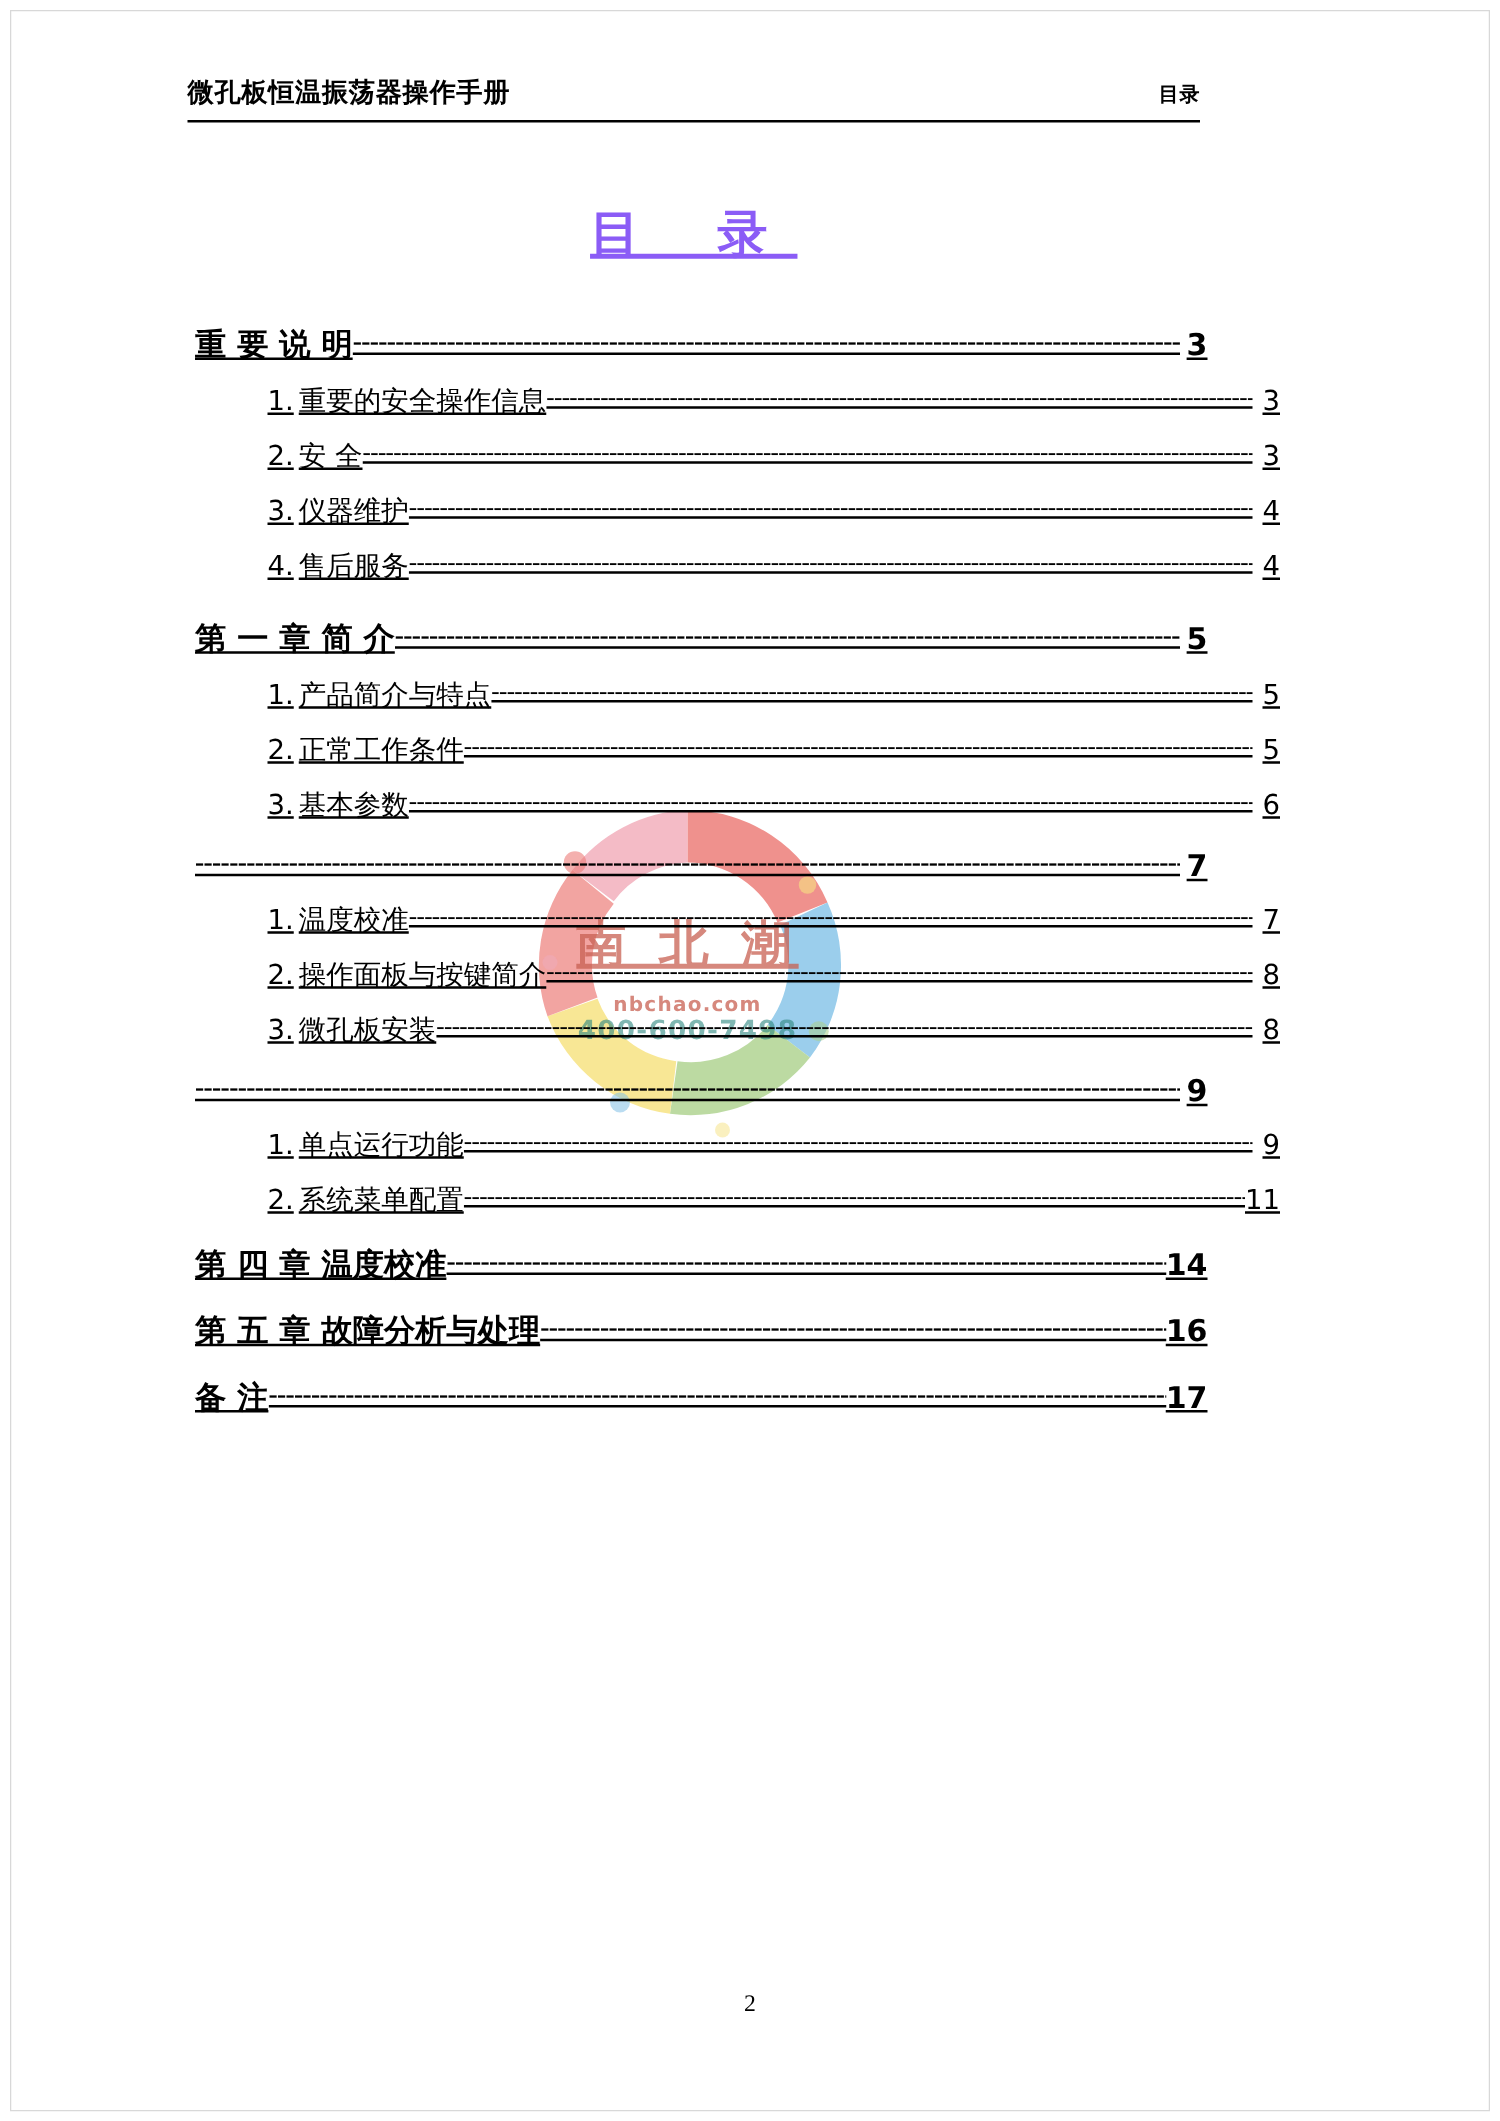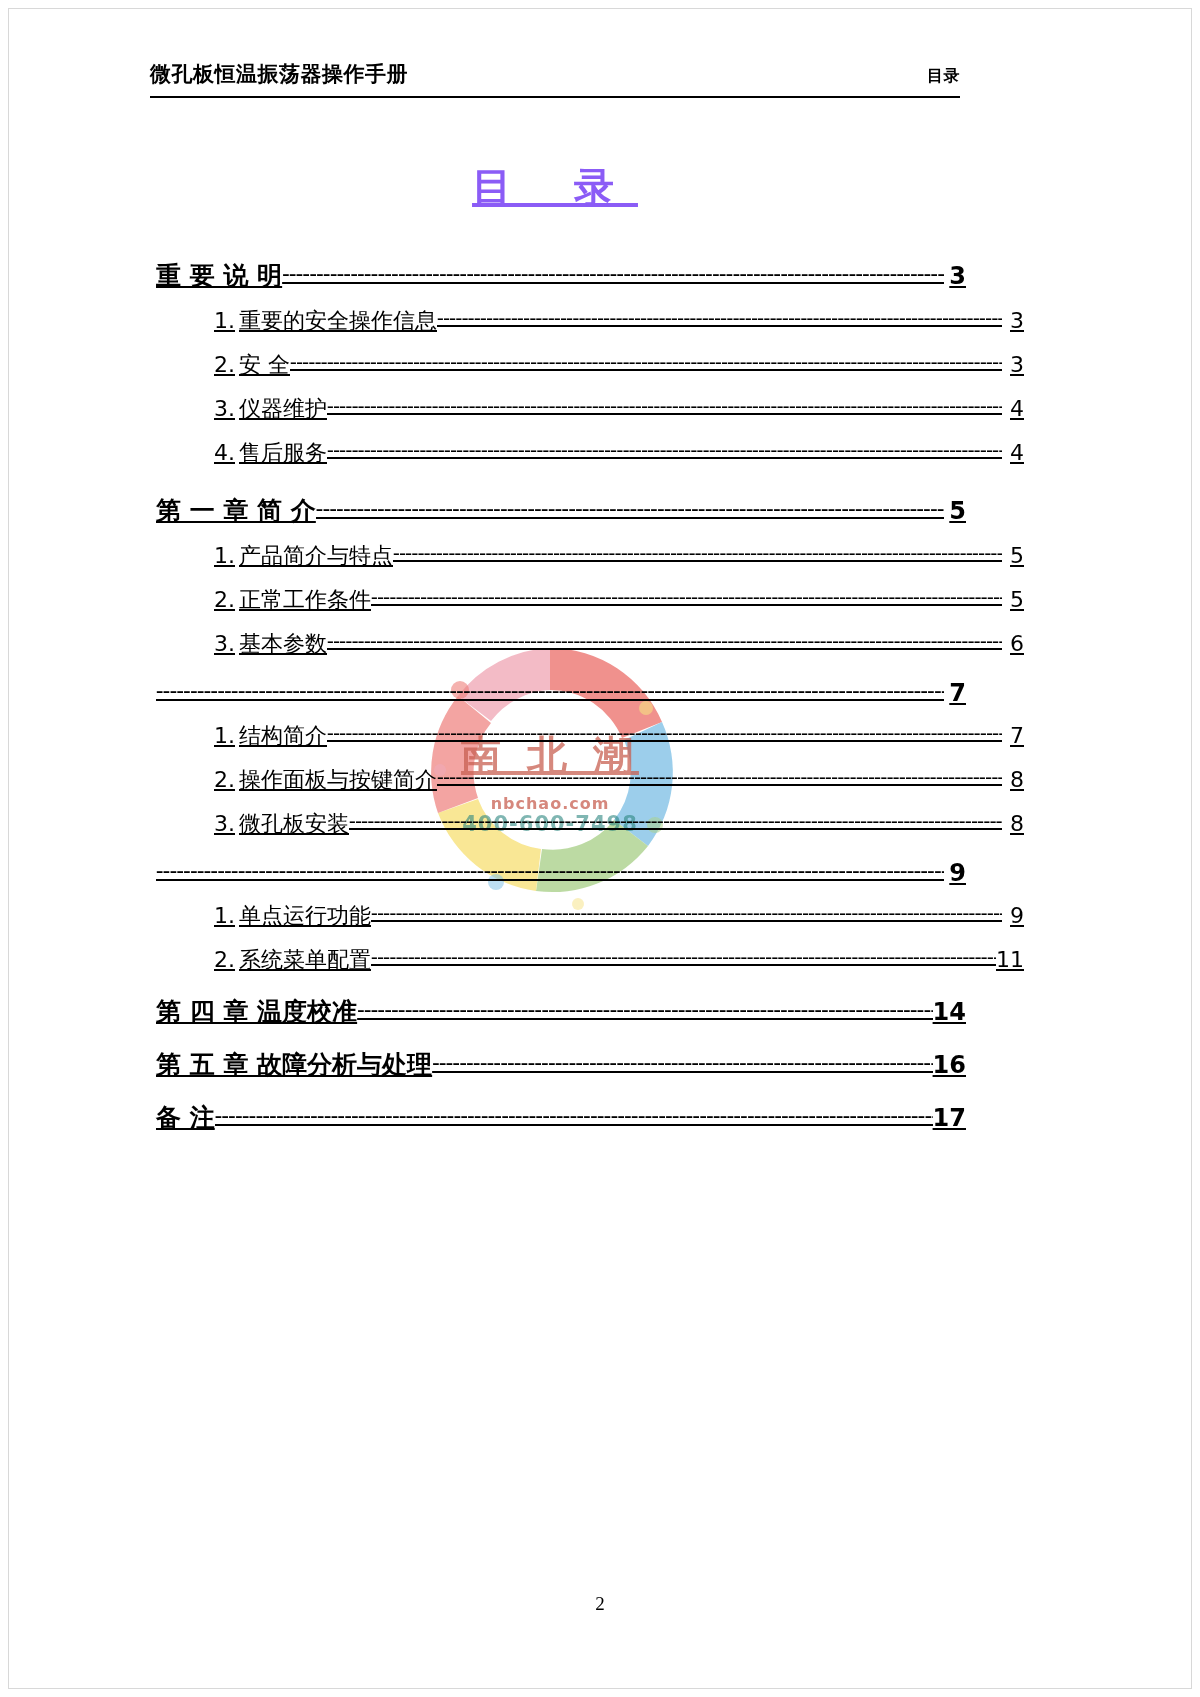--- a/index.html
+++ b/index.html
@@ -292,21 +292,21 @@
         <span class="page-no">6</span>
       </div>
 
       <div class="toc-row lvl1 gap-md">
         <span class="leader">----------------------------------------------------------------------------------------------------------------------------------------</span>
         <span class="page-no">7</span>
       </div>
 
       <div class="toc-row lvl2">
         <span class="num">1.</span>
-        <span class="label">结构简介</span>
+        <span class="label">温度校准</span>
         <span class="leader">----------------------------------------------------------------------------------------------------------------------------------------</span>
         <span class="page-no">7</span>
       </div>
 
       <div class="toc-row lvl2">
         <span class="num">2.</span>
         <span class="label">操作面板与按键简介</span>
         <span class="leader">----------------------------------------------------------------------------------------------------------------------------------------</span>
         <span class="page-no">8</span>
       </div>

